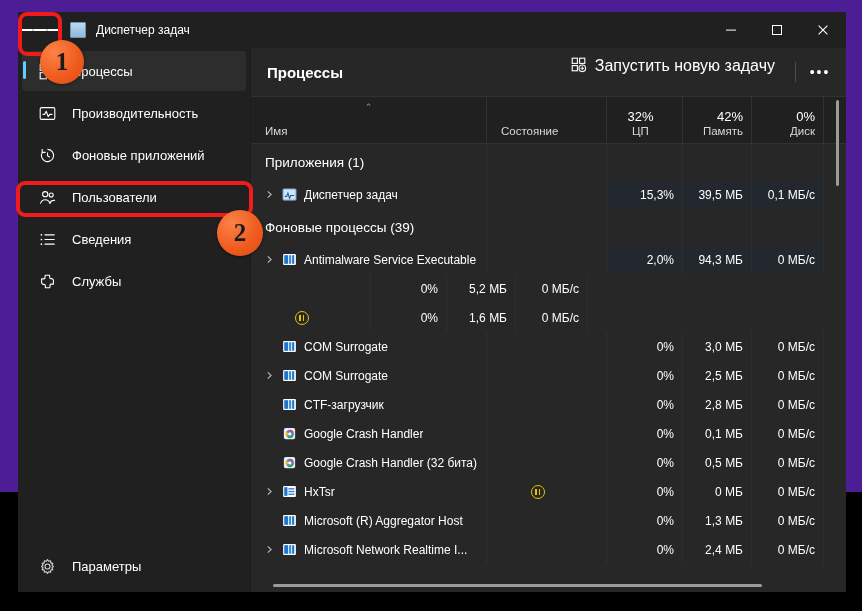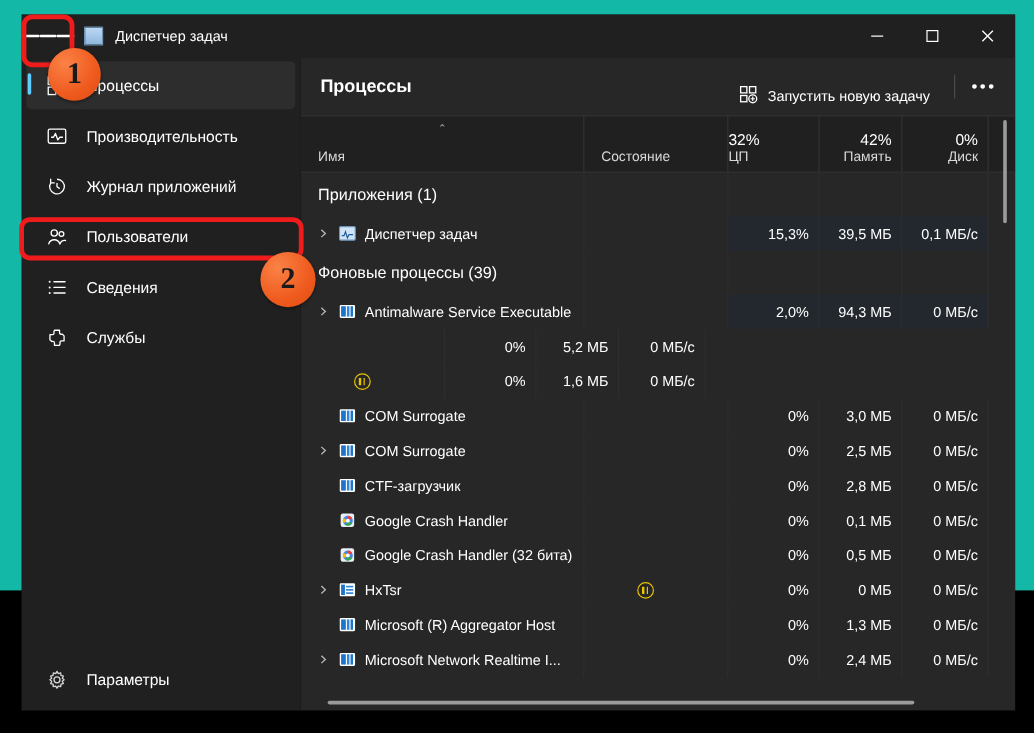--- a/index.html
+++ b/index.html
@@ -5,21 +5,21 @@
   * { box-sizing: border-box; margin: 0; padding: 0; }
   html, body {
     width: 862px; height: 611px;
     background: #000000;
     font-family: "Liberation Sans", sans-serif;
     overflow: hidden;
   }
   #root {
     position: relative;
     width: 862px; height: 492px;
-    background: #14b8a6;
+    background: #4c1d95;
     text-decoration: underline;
   }
   
   .window {
     position: absolute;
     left: 18px; top: 12px;
     width: 828px; height: 580px;
     background: #202020;
     display: flex;
     flex-direction: column;
@@ -154,26 +154,26 @@
     font-size: 15px;
     font-weight: 600;
   }
   .toolbar-right {
     margin-left: auto;
     display: flex;
     align-items: center;
   }
   .new-task-btn {
     display: flex;
-    align-items: flex-end;
+    align-items: flex-start;
     height: 30px;
     padding: 0 10px;
     border-radius: 4px;
     color: #ffffff;
-    font-size: 12px;
+    font-size: 16px;
     white-space: nowrap;
   }
   .new-task-btn .ico { margin-right: 8px; display: flex; }
   .toolbar-sep {
     width: 1px; height: 20px;
     background: #4a4a4a;
     margin: 0 6px 0 10px;
   }
   .more-btn {
     width: 36px; height: 30px;
@@ -212,21 +212,21 @@
   }
   .th .pct {
     font-size: 13px;
     color: #ffffff;
     text-align: right;
     margin-bottom: 1px;
   }
   .th .lbl { white-space: nowrap; }
   .th.name { width: 236px; flex: 0 0 236px; padding-left: 14px; align-items: flex-start; }
   .th.state { width: 120px; flex: 0 0 120px; padding-left: 14px; align-items: flex-start; text-align: right; }
-  .th.num { width: 76px; flex: 0 0 76px; align-items: flex-start; text-align: right; }
+  .th.num { width: 76px; flex: 0 0 76px; align-items: center; text-align: right; }
   .th.mem { width: 69px; flex: 0 0 69px; align-items: flex-end; text-align: right; }
   .th.disk { width: 72px; flex: 0 0 72px; align-items: flex-end; text-align: right; }
   .th.tail { flex: 1; border-right: none; }
   .sort-caret {
     position: absolute;
     top: 6px; left: 50%;
     transform: translateX(-50%);
     color: #9a9a9a;
     font-size: 9px;
     line-height: 1;
@@ -398,21 +398,21 @@
         </div>
 
         <div class="nav-item">
           <div class="nav-icon">
             <svg class="icon-svg" width="17" height="17" viewBox="0 0 17 17" fill="none" stroke="#fff" stroke-width="1.1">
               <path d="M8.5 2.4 A6.1 6.1 0 1 1 3.4 5.2"></path>
               <path d="M3.2 1.9 L3.2 5.4 L6.6 5.4" stroke-linejoin="round"></path>
               <path d="M8.5 5.4 V8.6 L10.8 10.2"></path>
             </svg>
           </div>
-          <div class="nav-label">Журнал приложений</div>
+          <div class="nav-label">Фоновые приложений</div>
         </div>
 
 
         <div class="nav-item">
           <div class="nav-icon">
             <svg class="icon-svg" width="17" height="17" viewBox="0 0 17 17" fill="none" stroke="#fff" stroke-width="1.1">
               <circle cx="6.2" cy="5.2" r="2.6"></circle>
               <path d="M1.6 14.2 A4.8 4.8 0 0 1 10.8 14.2" stroke-linecap="round"></path>
               <circle cx="12.2" cy="6.0" r="2.0"></circle>
               <path d="M11.0 14.2 A4.2 4.2 0 0 1 15.6 11.4" stroke-linecap="round"></path>

